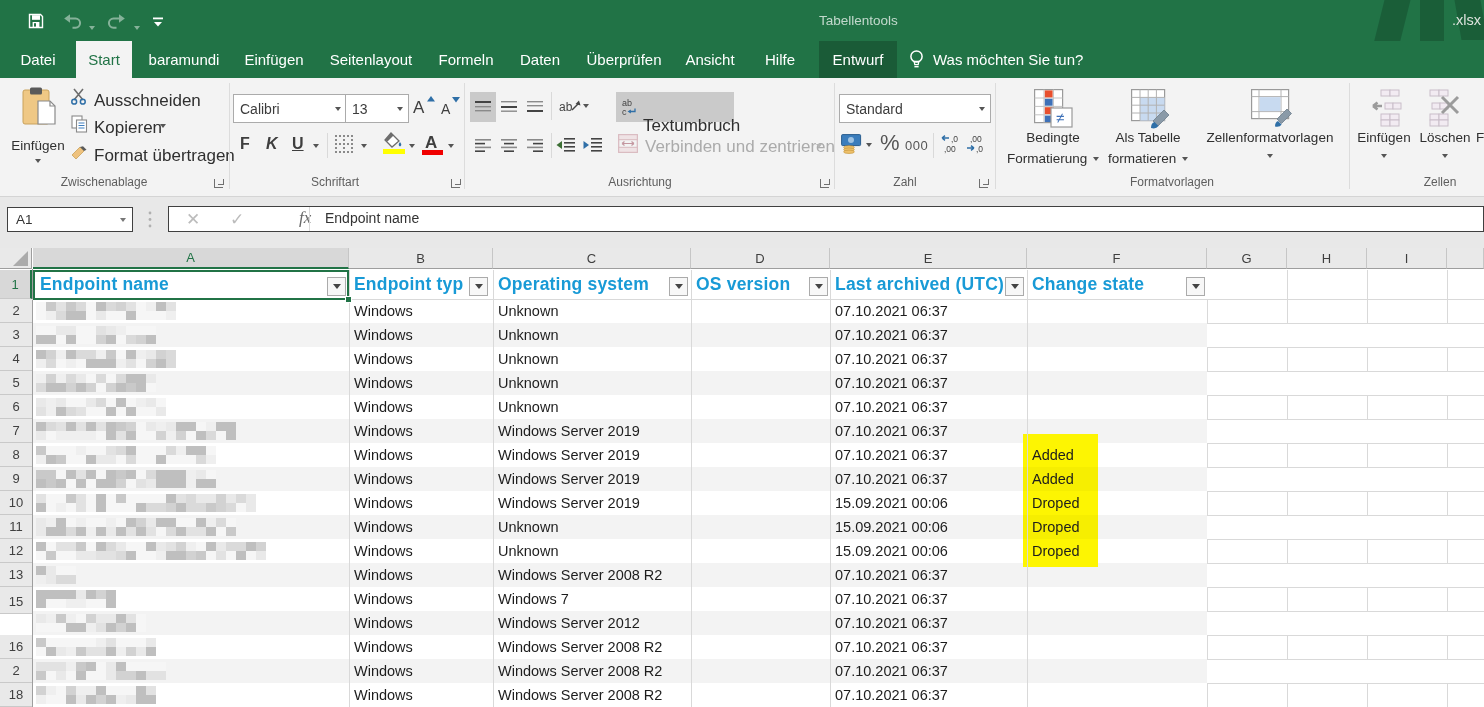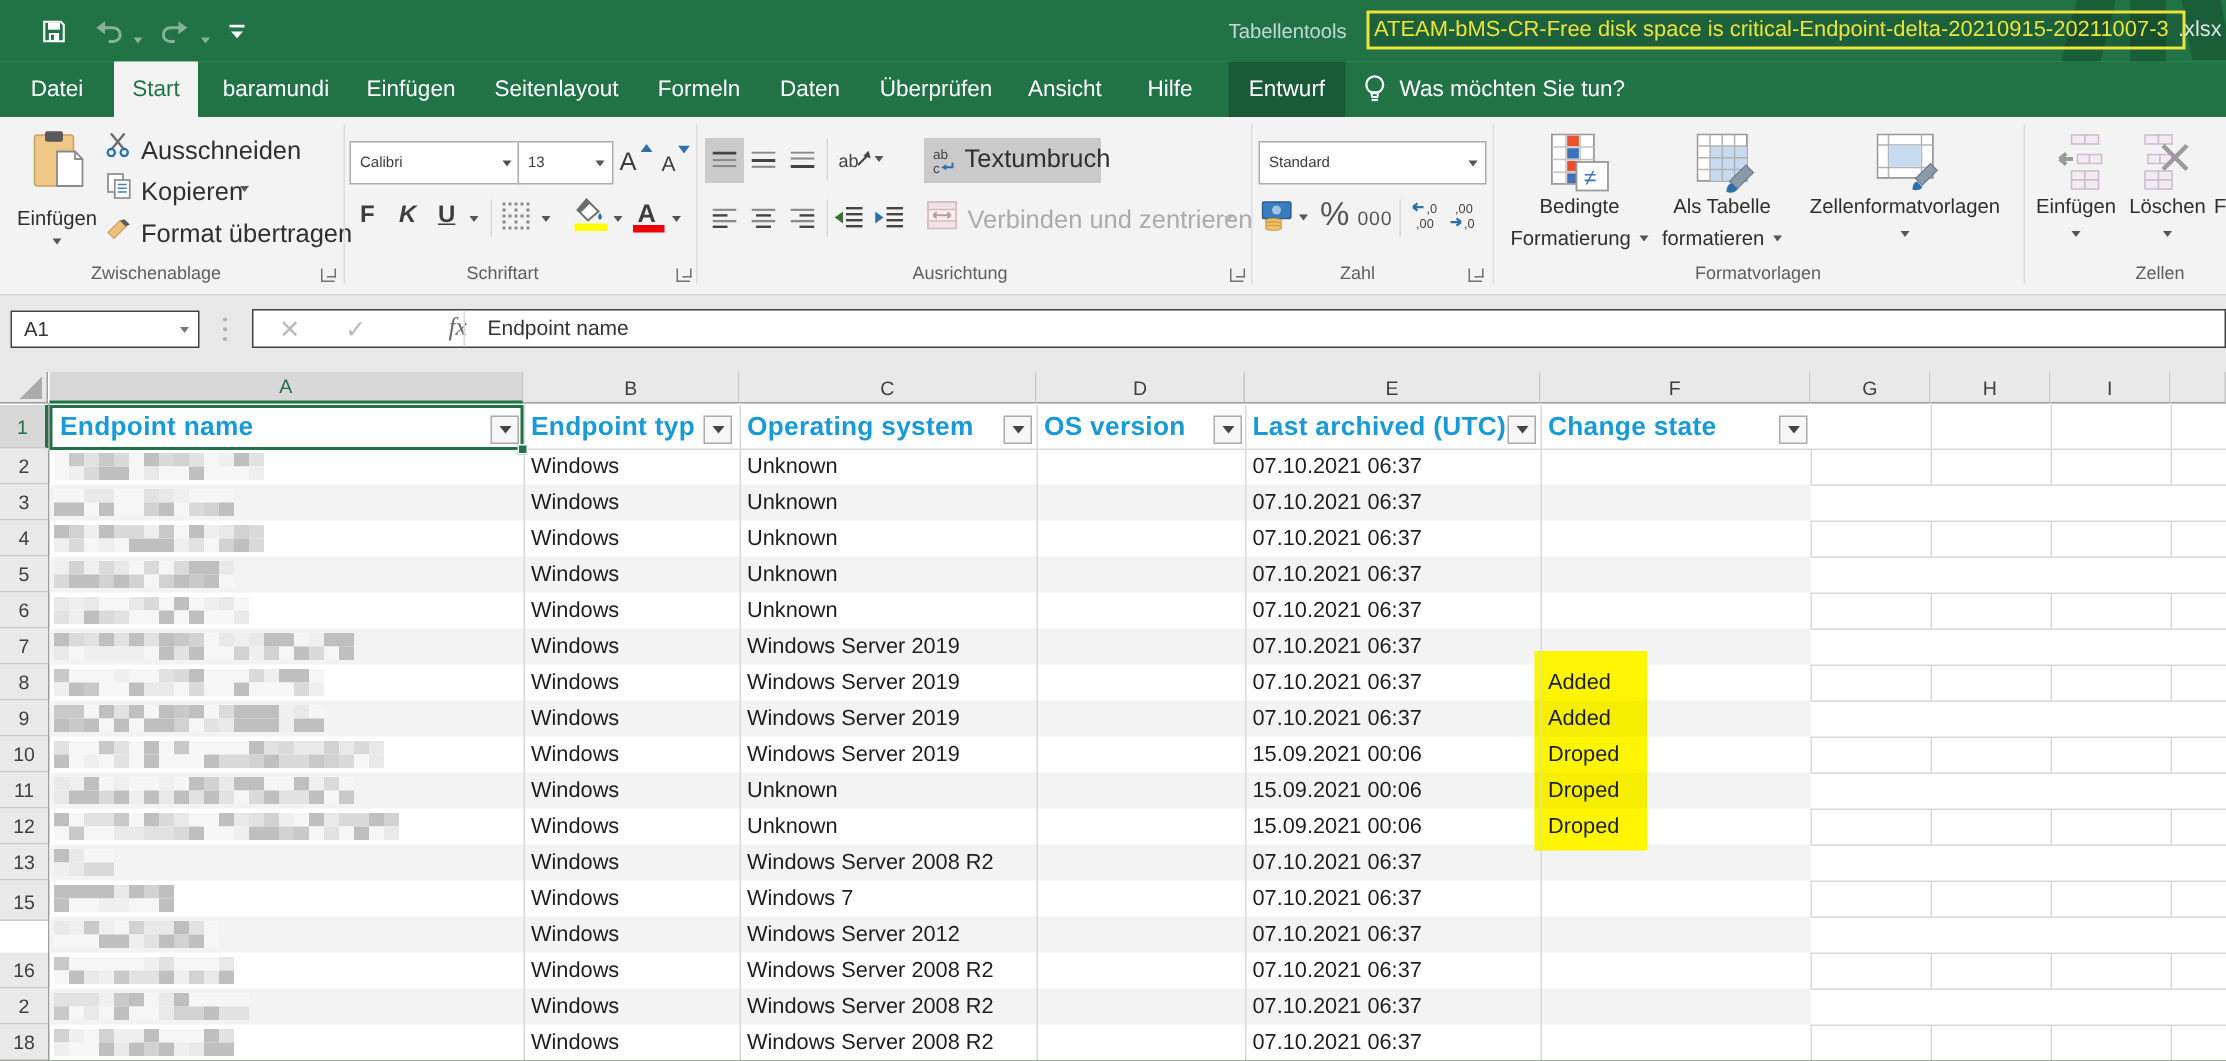--- a/index.html
+++ b/index.html
@@ -34,21 +34,21 @@
   .launcher:before{content:"";position:absolute;left:0;bottom:0;width:8px;height:8px;
       border-left:1.2px solid #707070;border-bottom:1.2px solid #707070;}
   .launcher:after{content:"";position:absolute;left:3px;top:0px;width:5px;height:5px;
       border-right:1.6px solid #707070;border-bottom:1.6px solid #707070;transform:translate(1px,1px);}
   .rbtn-label{font-size:17px;color:#2f2f2f;white-space:nowrap;}
   .rbtn-label.dim{color:#ababab;}
   .car{display:inline-block;width:0;height:0;border-left:3.5px solid transparent;
        border-right:3.5px solid transparent;border-top:4px solid #555;vertical-align:middle;}
   .car.dim{border-top-color:#b5b5b5;}
   .combo{position:absolute;background:#fff;border:1px solid #ababab;display:flex;align-items:center;}
-  .combo .ctext{font-size:10px;color:#3c3c3c;padding-left:6px;flex:1;white-space:nowrap;overflow:hidden;}
+  .combo .ctext{font-size:14px;color:#3c3c3c;padding-left:6px;flex:1;white-space:nowrap;overflow:hidden;}
   .combo .car{margin-right:5px;}
   .hl-btn{background:#cacaca;}
   .bigbtn-label{position:absolute;font-size:13.5px;color:#2f2f2f;text-align:center;white-space:nowrap;}
   .fku{font-size:16px;color:#3e3e3e;}
 
   
   #fbar{left:0;top:196px;width:1484px;height:52px;background:#e8e8e8;border-top:1px solid #d4d4d4;box-sizing:border-box;}
   .fwhite{position:absolute;background:#fff;border:1px solid #404040;box-sizing:border-box;}
   #namebox-text{font-size:13.5px;color:#333;}
   #fx-formula{font-size:14px;color:#333;white-space:nowrap;}
@@ -114,23 +114,20 @@
     </span>
     <span class="ab" style="left:152px;top:14px;">
       <svg width="12" height="12" viewBox="0 0 12 12">
         <rect x="1" y="1.5" width="10" height="1.8" fill="#fff"></rect>
         <path d="M2 6 L10 6 L6 10.5 z" fill="#fff"></path>
       </svg>
     </span>
 
     <div id="ctx-title" class="ab" style="left:819px;top:0;width:78px;text-align:center;">Tabellentools</div>
 
-    <div id="fname-box" class="ab" style="left:911px;top:7px;width:536px;height:22px;">
-      <span>ATEAM-bMS-CR-Free disk space is critical-Endpoint-delta-20210915-20211007-3</span>
-    </div>
     <div id="fname-ext" class="ab" style="left:1452px;top:0;">.xlsx</div>
   </div>
 
   <div id="tabrow" class="ab">
 
     <div id="tellme" style="left:908px;top:0;height:37px;">
       <svg width="17" height="21" viewBox="0 0 17 21">
         <circle cx="8.5" cy="7.5" r="5.6" fill="none" stroke="#fff" stroke-width="1.5"></circle>
         <path d="M6.2 12.5 h4.6 l-0.6 3.2 h-3.4 z" fill="none" stroke="#fff" stroke-width="1.3"></path>
         <rect x="6.4" y="17" width="4.2" height="1.4" fill="#fff"></rect>
@@ -300,21 +297,21 @@
         </svg>
       </div>
       <span class="car ab" style="left:583px;top:26px;"></span>
       <div class="ab hl-btn" style="left:616px;top:14px;width:118px;height:30px;">
         <svg class="ab" style="left:6px;top:6px;" width="17" height="18" viewBox="0 0 17 18">
           <text x="0" y="8" font-size="9" fill="#444" font-family="sans-serif">ab</text>
           <text x="0" y="17" font-size="9" fill="#444" font-family="sans-serif">c</text>
           <path d="M7 13.5 h6 v-3" fill="none" stroke="#2f6fa7" stroke-width="1.3"></path>
           <path d="M5.5 13.5 l3.4 -2 v4 z" fill="#2f6fa7"></path>
         </svg>
-        <span class="ab rbtn-label" style="left:27px;top:4px;">Textumbruch</span>
+        <span class="ab rbtn-label" style="left:27px;top:24px;">Textumbruch</span>
       </div>
       <div class="ab" style="left:470px;top:55px;width:26px;height:26px;">
         <svg class="ab" style="left:5px;top:6px;" width="16" height="13" viewBox="0 0 16 13">
           <rect x="0" y="0" width="16" height="1.6" fill="#8a8a8a"></rect>
             <rect x="0" y="3.8" width="10" height="1.6" fill="#444"></rect>
             <rect x="0" y="7.6" width="16" height="1.6" fill="#8a8a8a"></rect>
             <rect x="0" y="11.4" width="10" height="1.6" fill="#444"></rect>
         </svg>
       </div>
       <div class="ab" style="left:496px;top:55px;width:26px;height:26px;">

